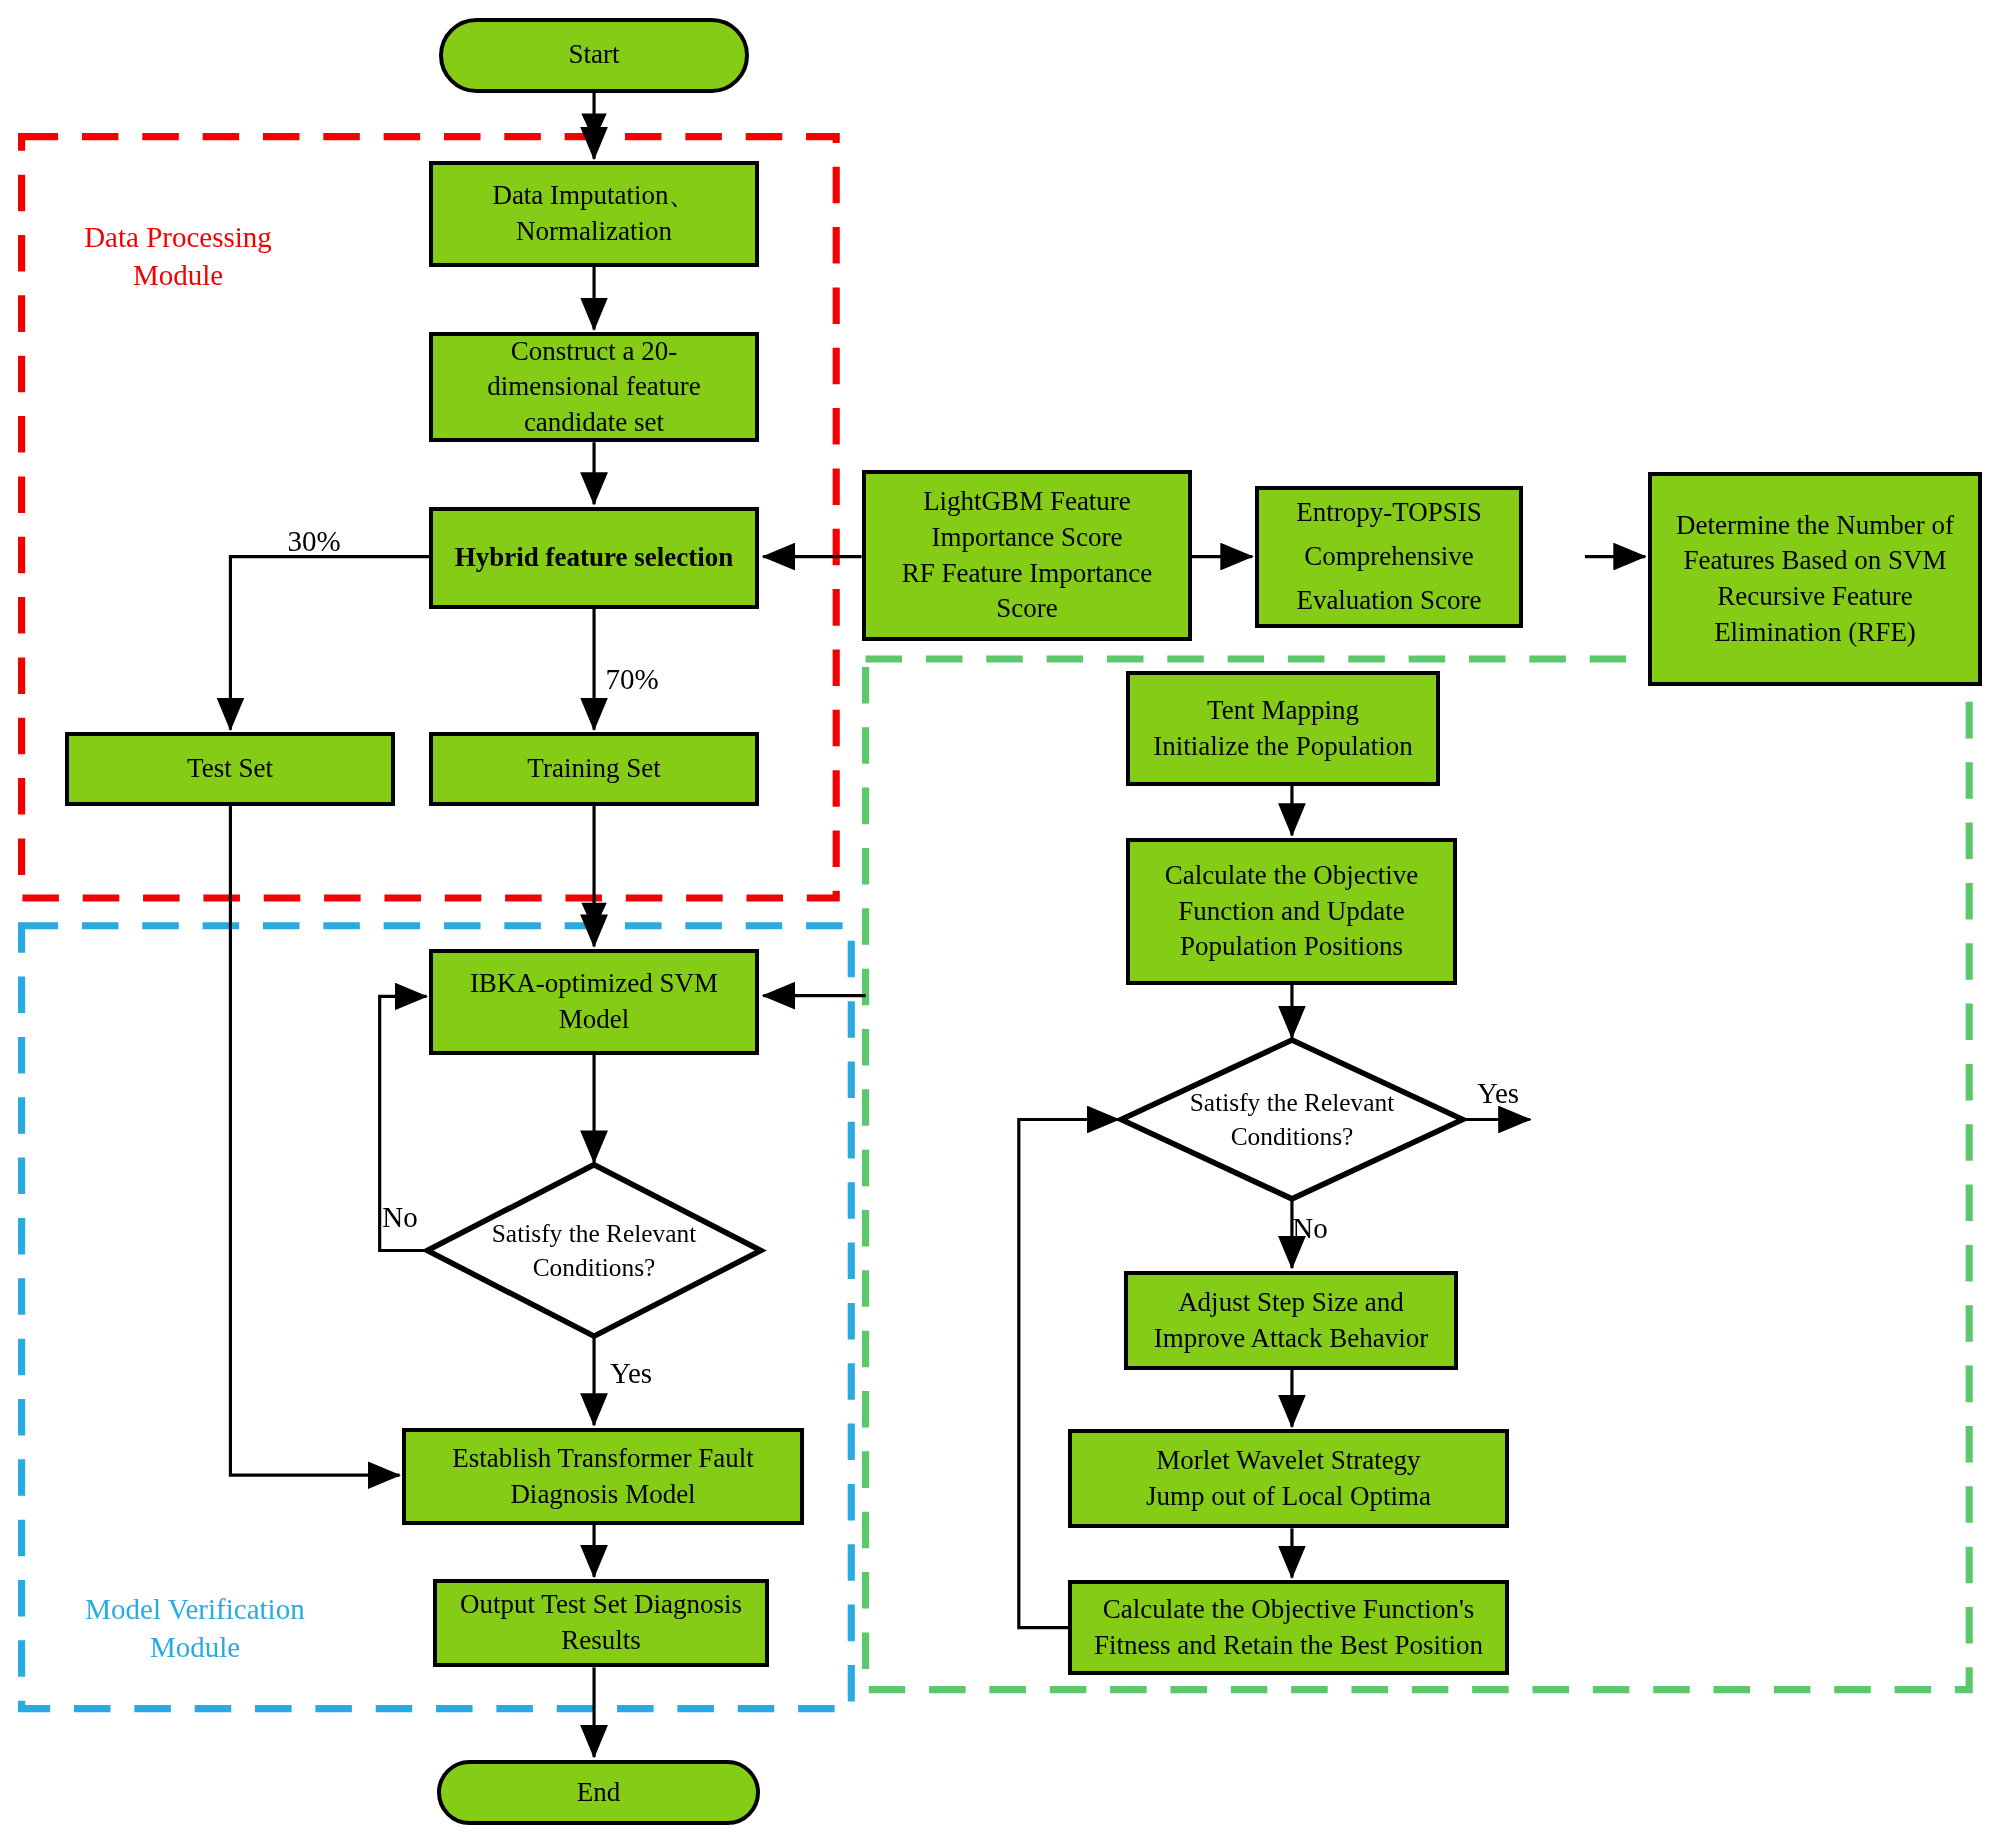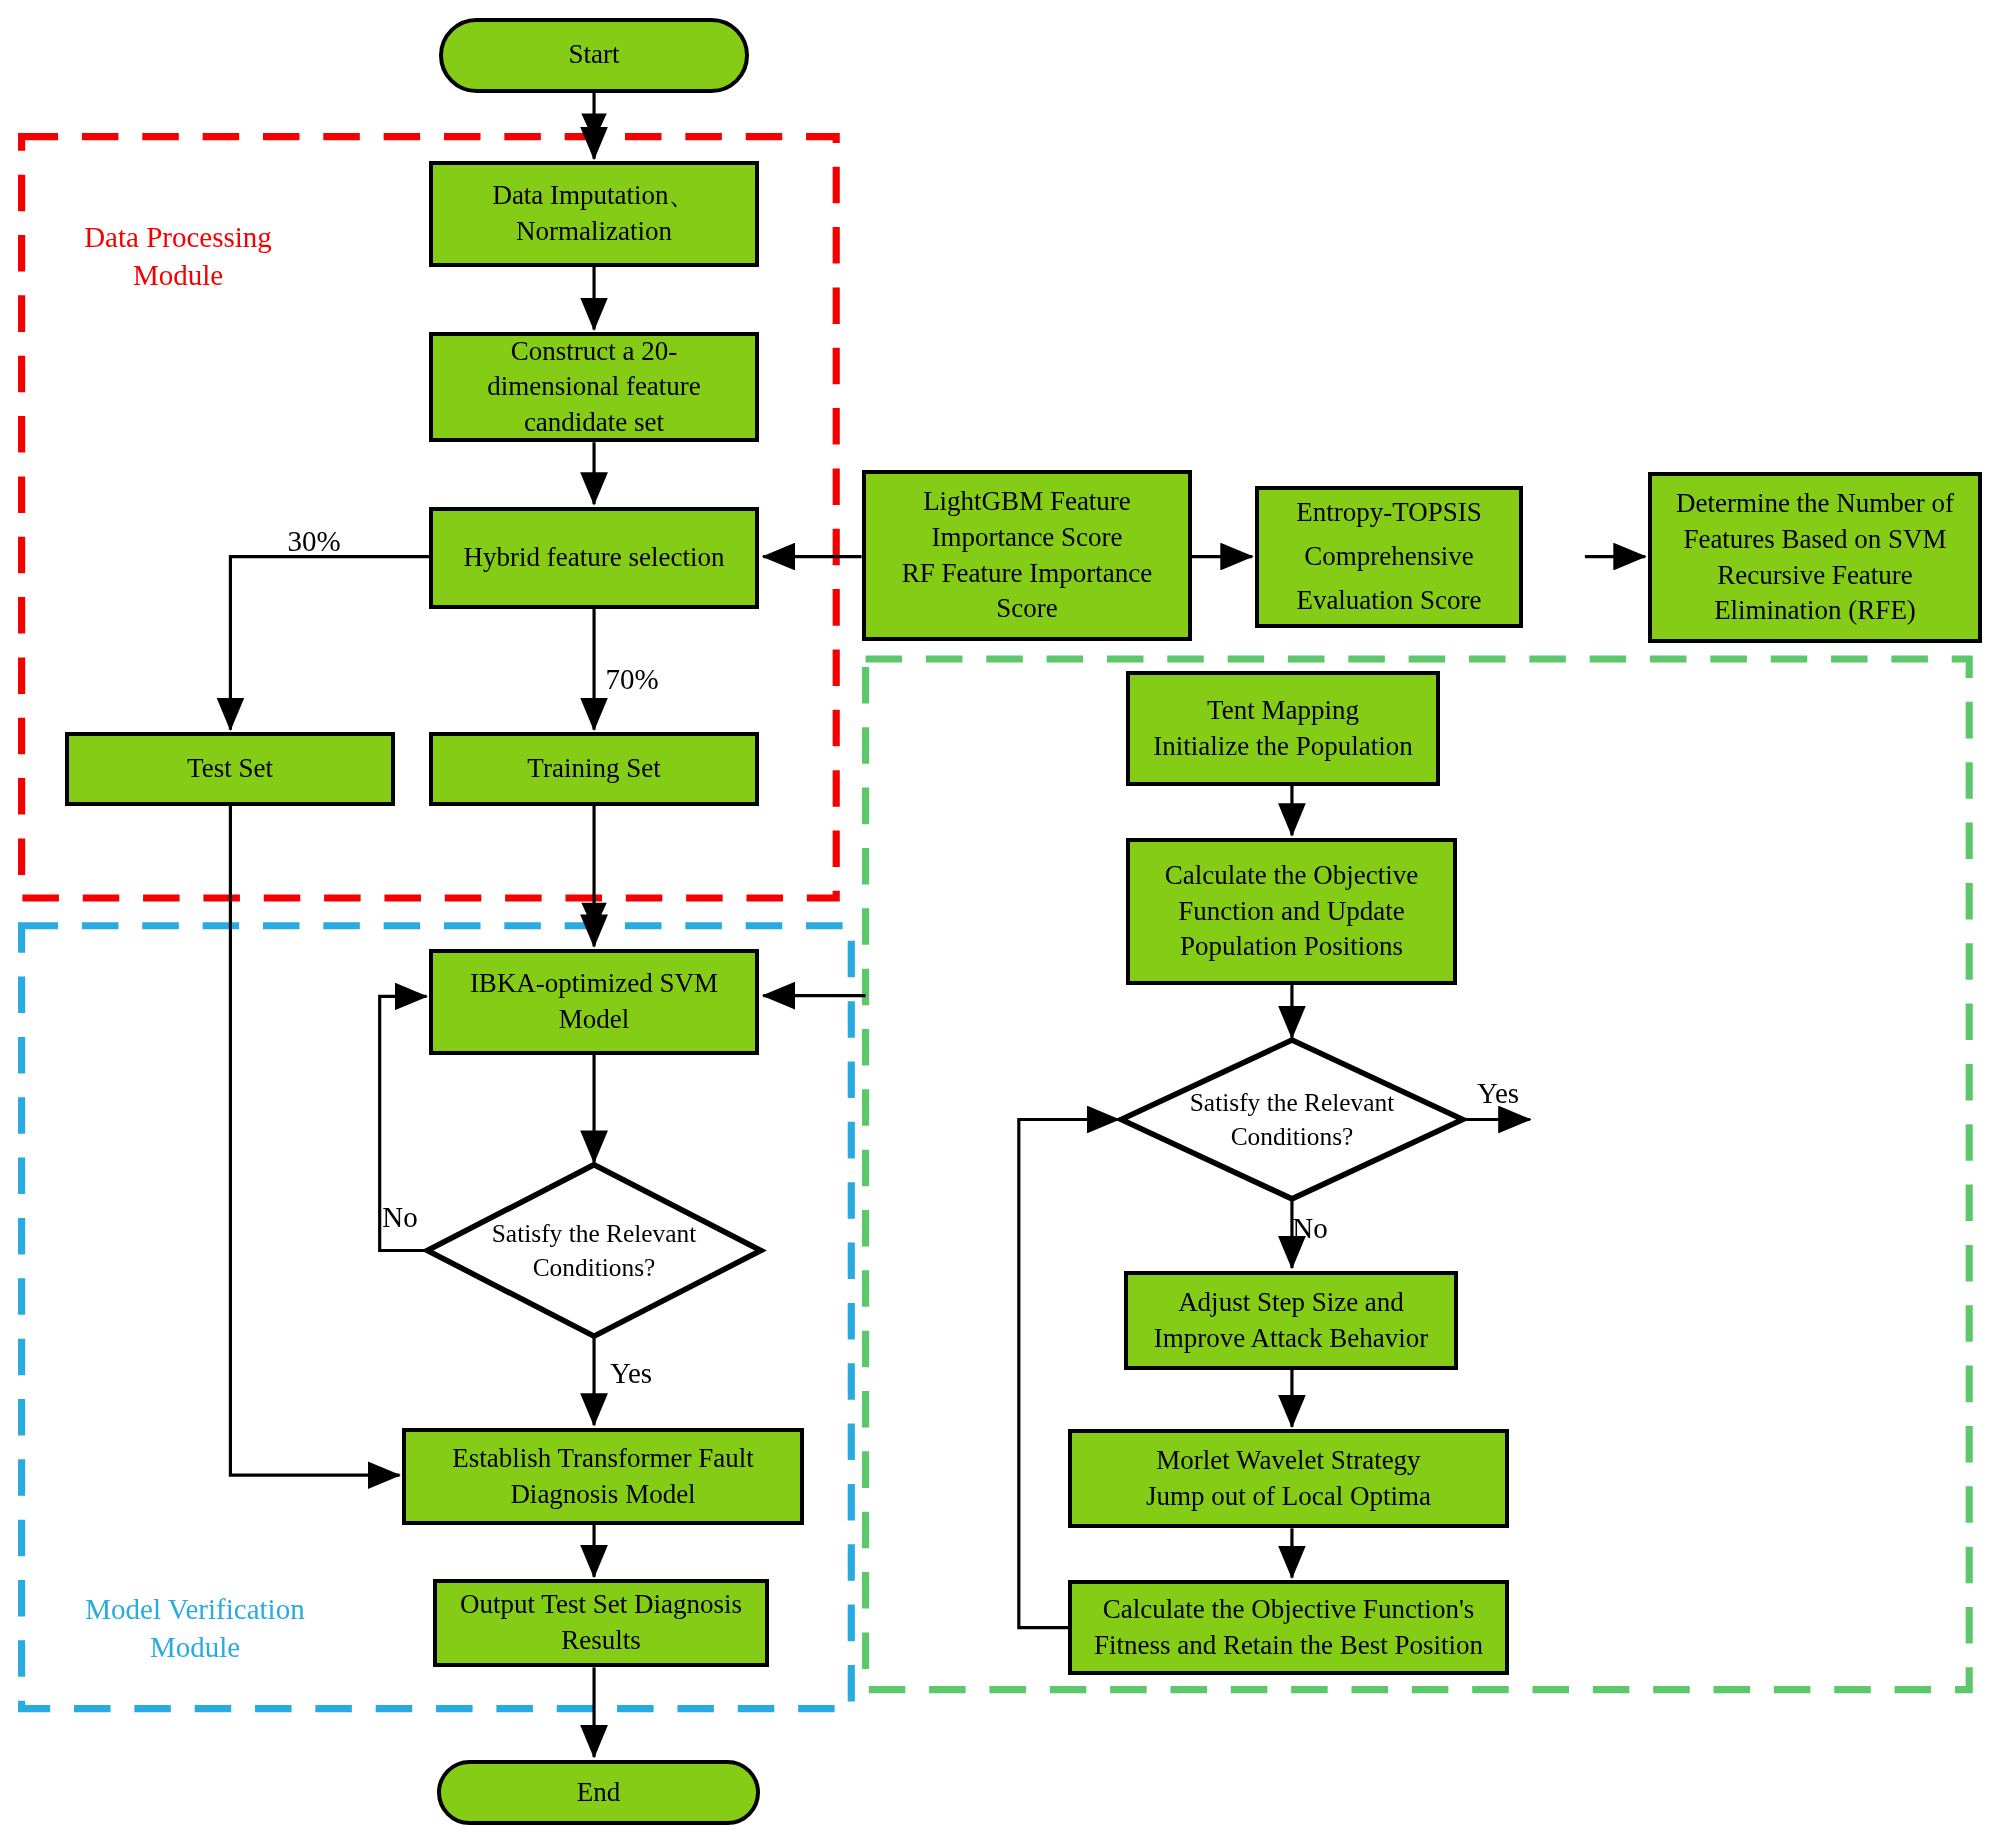--- a/index.html
+++ b/index.html
@@ -70,41 +70,41 @@
     </div>
   <div class="node" style="left:429px;top:161px;width:330px;height:106px;">
       <span>Data Imputation、
 Normalization</span>
     </div>
   <div class="node" style="left:429px;top:332px;width:330px;height:110px;">
       <span>Construct a 20-
 dimensional feature
 candidate set</span>
     </div>
-  <div class="node" style="left:429px;top:507px;width:330px;height:102px;">
+  <div class="node" style="left:429px;top:507px;width:330px;height:102px;font-weight:bold;">
       <span>Hybrid feature selection</span>
     </div>
   <div class="node" style="left:65px;top:732px;width:330px;height:74px;justify-content:center;">
       <span>Test Set</span>
     </div>
   <div class="node" style="left:429px;top:732px;width:330px;height:74px;">
       <span>Training Set</span>
     </div>
   <div class="node" style="left:862px;top:470px;width:330px;height:171px;">
       <span>LightGBM Feature
 Importance Score
 RF Feature Importance
 Score</span>
     </div>
   <div class="node gapline" style="left:1255px;top:486px;width:268px;height:142px;">
       <span>Entropy-TOPSIS
 Comprehensive
 Evaluation Score</span>
     </div>
-  <div class="node" style="left:1648px;top:472px;width:334px;height:171px;justify-content:center;">
+  <div class="node" style="left:1648px;top:472px;width:334px;height:214px;justify-content:center;">
       <span>Determine the Number of
 Features Based on SVM
 Recursive Feature
 Elimination (RFE)</span>
     </div>
   <div class="node" style="left:429px;top:949px;width:330px;height:106px;">
       <span>IBKA-optimized SVM
 Model</span>
     </div>
   <div class="node" style="left:402px;top:1428px;width:402px;height:97px;">

